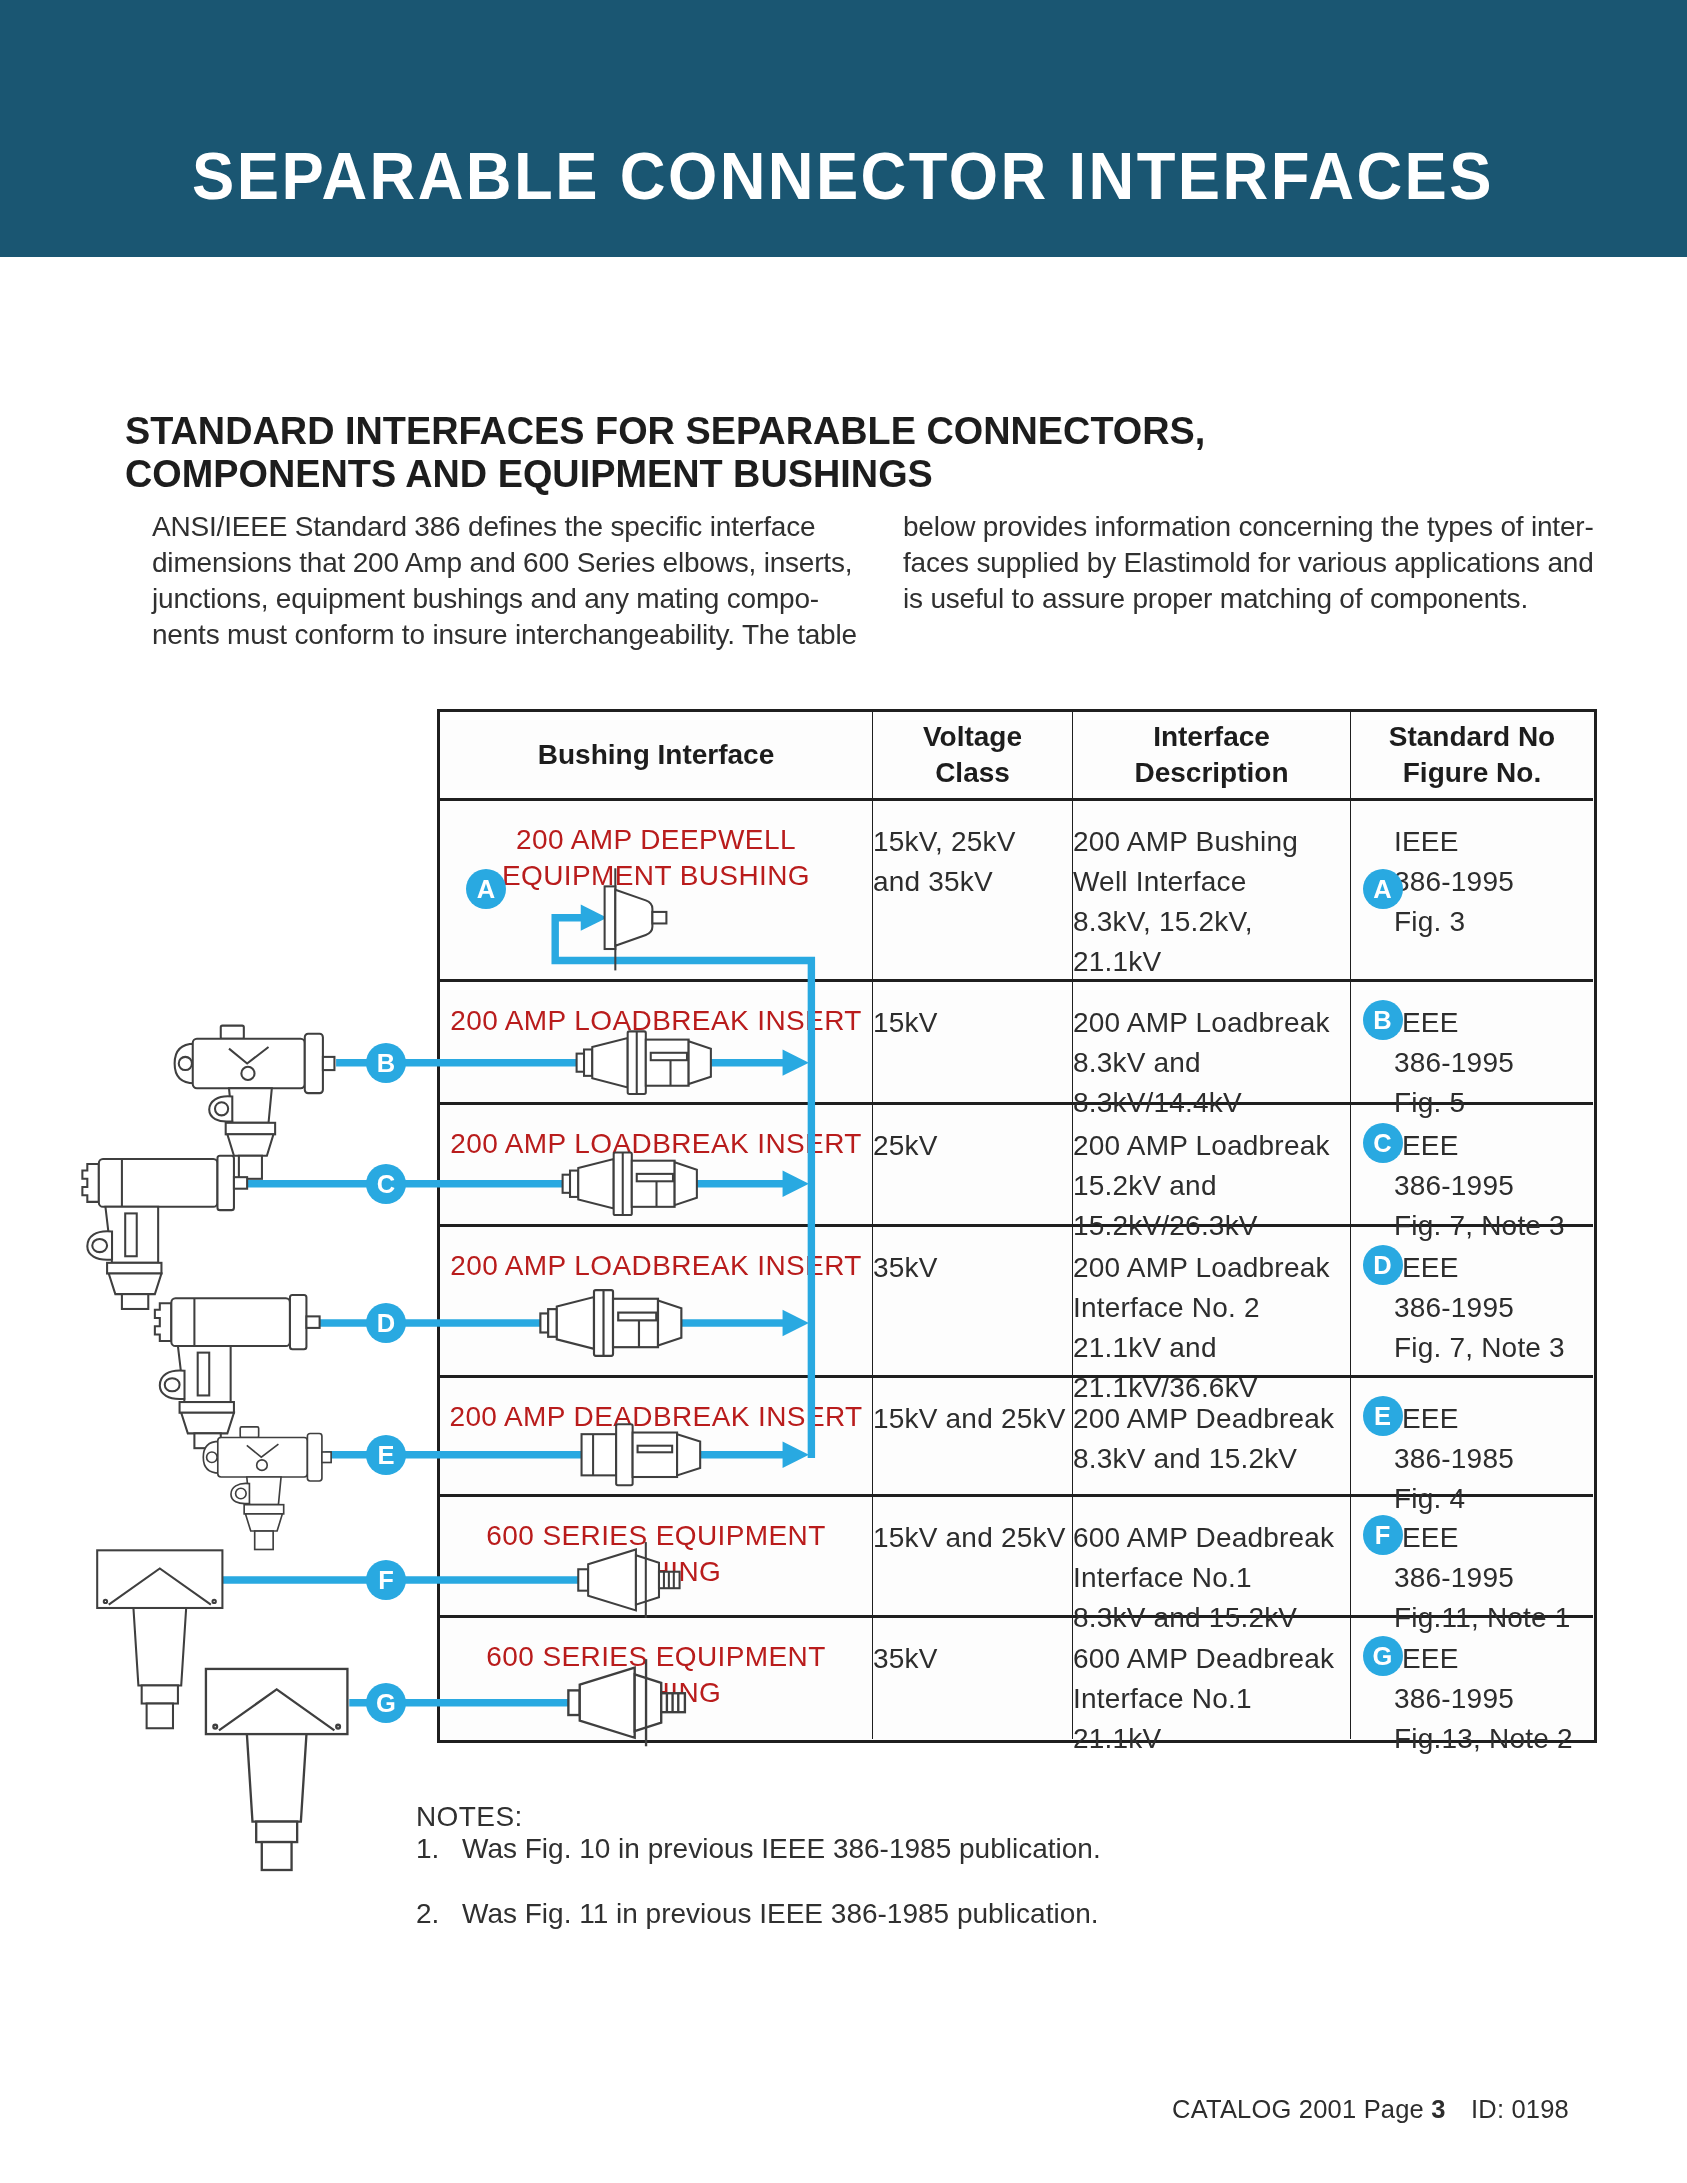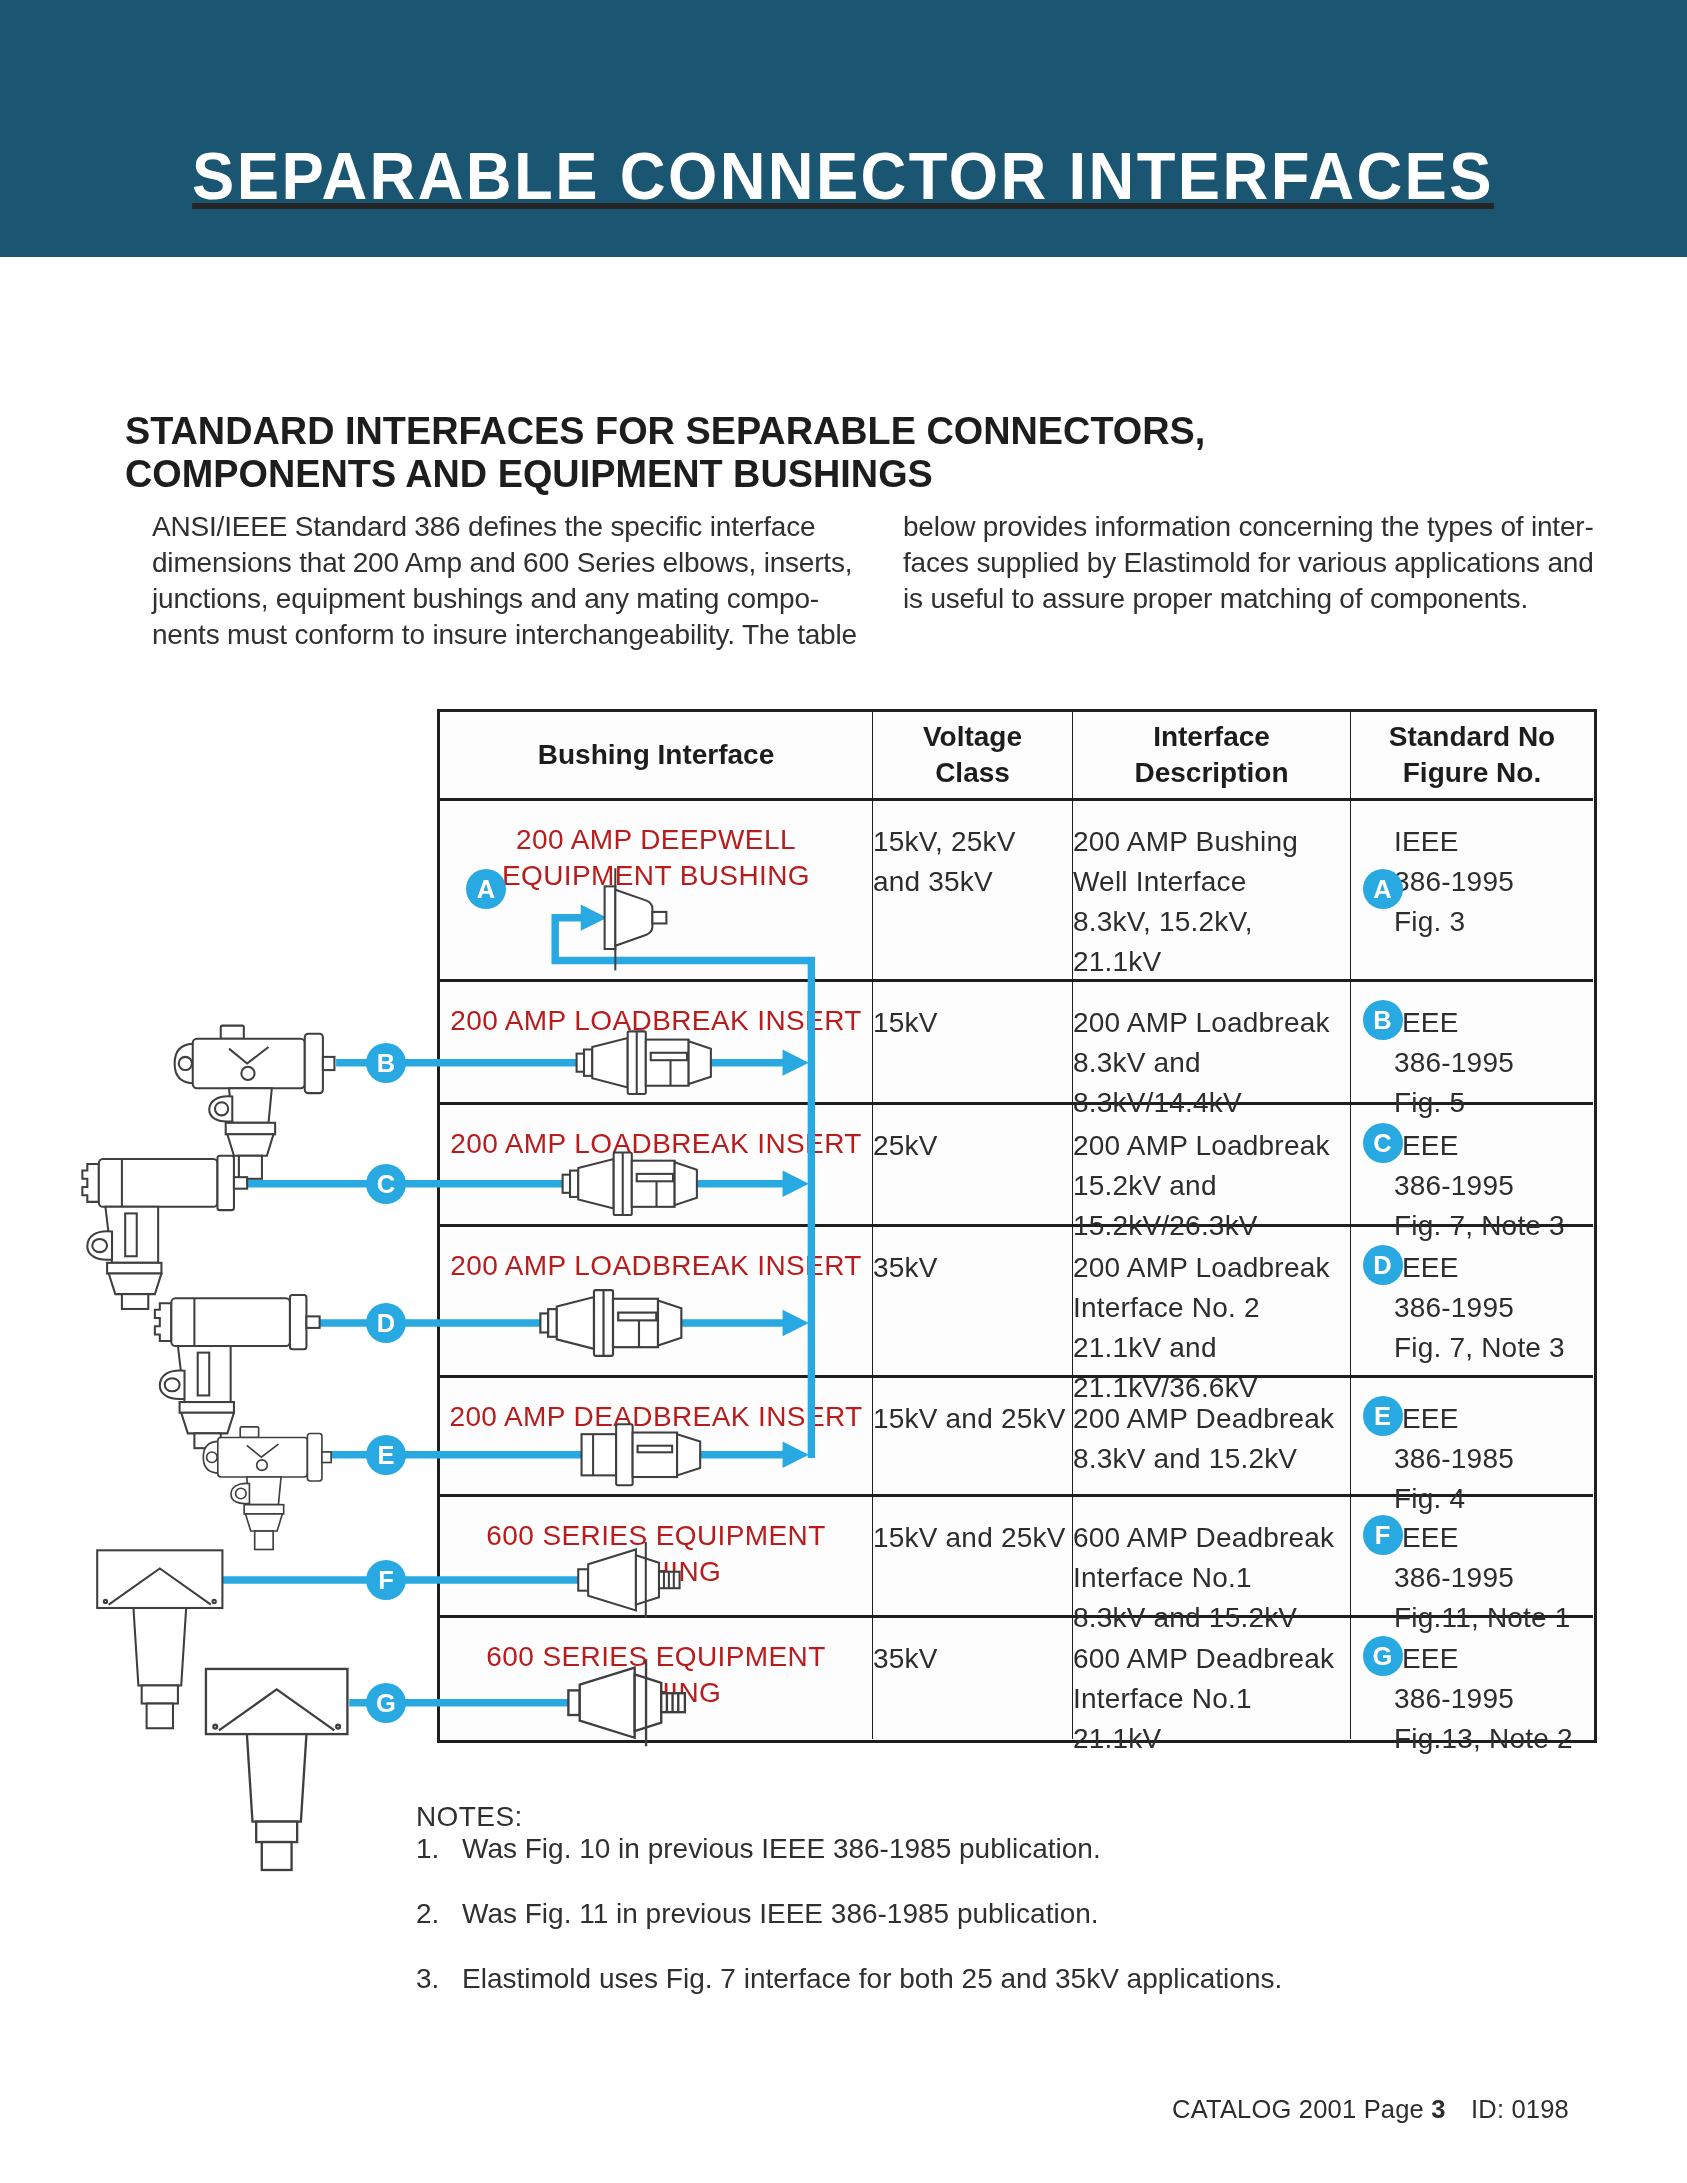--- a/index.html
+++ b/index.html
@@ -10,21 +10,21 @@
   }
   html,body{margin:0;padding:0;background:#e8e8e8;}
   .page{
     position:relative;width:1687px;height:2183px;background:#ffffff;
     font-family:"Liberation Sans",sans-serif;color:var(--ink);overflow:hidden;
   }
   .pre{white-space:pre-line;}
   
   .banner{
     position:absolute;left:0;top:0;width:1687px;height:257px;background:var(--banner);
-    display:flex;align-items:flex-end;justify-content:center;text-decoration:underline;
+    display:flex;align-items:flex-end;justify-content:center;
   }
   .banner-title{
     color:#ffffff;font-weight:bold;font-size:66px;letter-spacing:2.5px;
     line-height:1;padding-bottom:48px;transform:scaleX(0.96);transform-origin:center bottom;
   }
   
   .section-heading{
     position:absolute;left:125px;top:409px;font-size:39px;font-weight:bold;
     line-height:43px;letter-spacing:0px;color:#1d1d1d;transform:scaleX(0.97);transform-origin:left top;
   }
@@ -350,21 +350,20 @@
   <div class="badge" style="left:366px;top:1164px;">C</div>
   <div class="badge" style="left:366px;top:1303px;">D</div>
   <div class="badge" style="left:366px;top:1435px;">E</div>
   <div class="badge" style="left:366px;top:1560px;">F</div>
   <div class="badge" style="left:366px;top:1683px;">G</div>
 
   <div class="notes">
     <div class="ntitle">NOTES:</div>
     <div class="note-item"><span class="note-num">1.</span><span>Was Fig. 10 in previous IEEE 386-1985 publication.</span></div>
     <div class="note-item"><span class="note-num">2.</span><span>Was Fig. 11 in previous IEEE 386-1985 publication.</span></div>
-    <div class="note-item"><span class="note-num">3.</span><span>Elastimold uses Fig. 7 interface for both 25 and 35kV applications.</span></div>
   </div>
 
   <div class="footer">
     <span>CATALOG 2001 Page</span>
     <b>3</b><span class="gap"></span>
     <span>ID: 0198</span>
   </div>
 
 </div>
 

